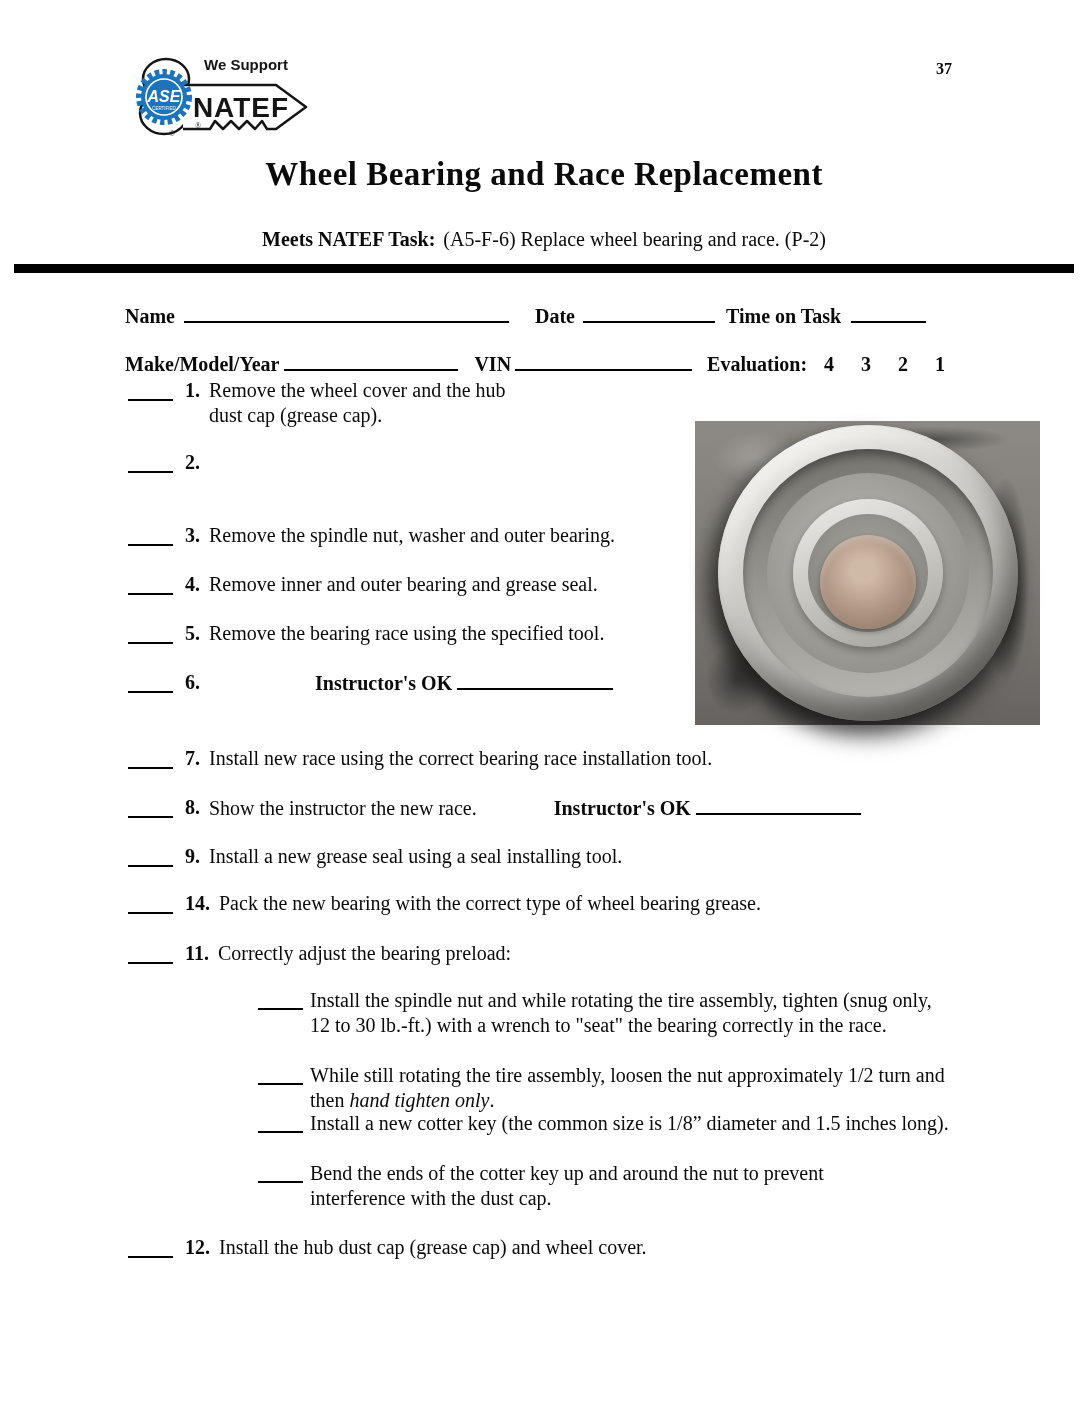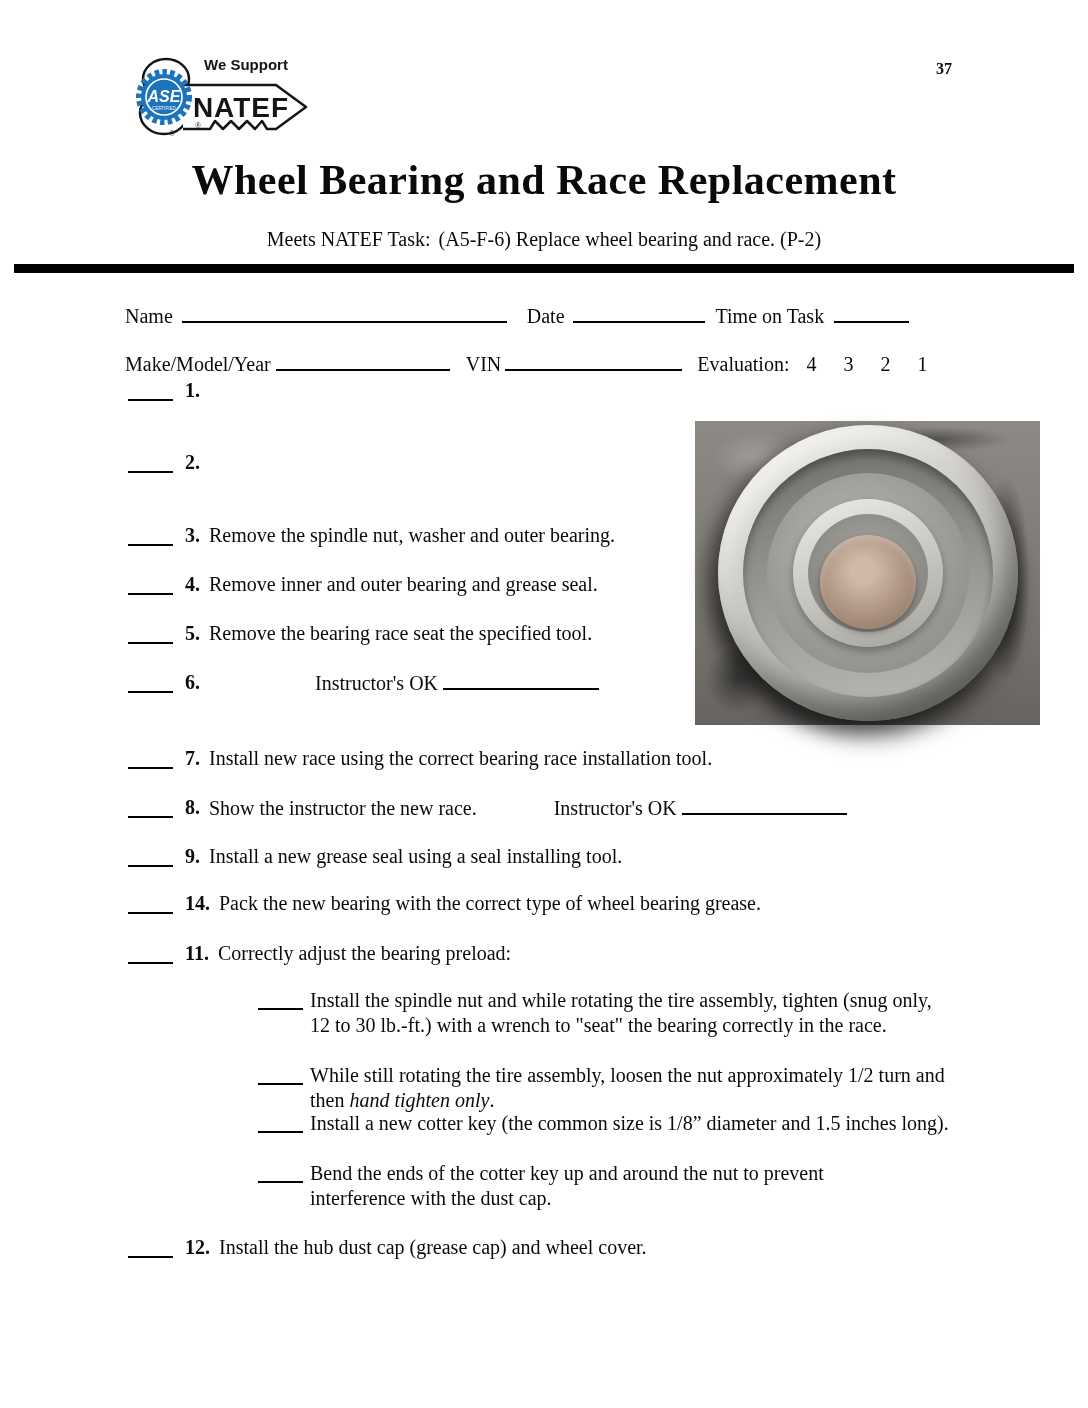--- a/index.html
+++ b/index.html
@@ -3,27 +3,27 @@
 <meta charset="utf-8">
 <style>
   * { margin:0; padding:0; box-sizing:border-box; }
   html,body { background:#ffffff; }
   .page {
     position:relative; width:1088px; height:1408px; background:#ffffff;
     font-family:"Liberation Serif", serif; font-size:20px; color:#0a0a0a;
     overflow:hidden;
   }
   .abs { position:absolute; }
-  b { font-weight:normal; }
+  b { font-weight:bold; }
 
   
   .page-number { left:936px; top:60px; font-weight:bold; font-size:16px; }
   .logo { left:133px; top:54px; }
   .doc-title { left:0; top:156px; width:1088px; text-align:center;
-               font-size:42px; font-weight:bold; letter-spacing:0.5px; }
+               font-size:33px; font-weight:bold; letter-spacing:0.5px; }
   .meets-line { left:0; top:228px; width:1088px; text-align:center; font-size:20px; }
   .meets-line .rest { margin-left:8px; }
   .rule { left:14px; top:264px; width:1060px; height:9px; background:#000; }
 
   
   .form-row { left:125px; white-space:nowrap; line-height:25px; }
   .row1 { top:303px; }
   .row2 { top:351px; }
   .fblank { display:inline-block; border-bottom:2px solid #000; height:20px; vertical-align:baseline; }
 
@@ -106,30 +106,31 @@
     </svg>
   </div>
 
   <div class="abs doc-title">Wheel Bearing and Race Replacement</div>
   <div class="abs meets-line">
     <b>Meets NATEF Task:</b><span class="rest">(A5-F-6) Replace wheel bearing and race. (P-2)</span>
   </div>
   <div class="abs rule"></div>
 
   <div class="abs form-row row1">
-    <b>Name</b><span class="fblank" style="width:325px;margin-left:9px"></span><b style="margin-left:20px">Date</b><span class="fblank" style="width:132px;margin-left:8px"></span><b style="margin-left:11px">Time on Task</b><span class="fblank" style="width:75px;margin-left:10px"></span>
+    <b>Name</b><span class="fblank" style="width:325px;margin-left:9px"></span><b style="margin-left:26px">Date</b><span class="fblank" style="width:132px;margin-left:8px"></span><b style="margin-left:11px">Time on Task</b><span class="fblank" style="width:75px;margin-left:10px"></span>
   </div>
 
   <div class="abs form-row row2">
     <b>Make/Model/Year</b><span class="fblank" style="width:174px;margin-left:5px"></span><b style="margin-left:16px">VIN</b><span class="fblank" style="width:177px;margin-left:4px"></span><b style="margin-left:15px">Evaluation:</b><b style="margin-left:17px">4</b><b style="margin-left:27px">3</b><b style="margin-left:27px">2</b><b style="margin-left:27px">1</b>
   </div>
 
   <div class="abs item" style="top:378px">
     <span class="blank"></span>
     <span class="num">1.</span>
+    <div class="text w330">Remove the wheel cover and the hub dust cap (grease cap).</div>
   </div>
 
   <div class="abs item" style="top:450px">
     <span class="blank"></span>
     <span class="num">2.</span>
   </div>
 
   <div class="abs item" style="top:523px">
     <span class="blank"></span>
     <span class="num">3.</span>
@@ -138,21 +139,21 @@
 
   <div class="abs item" style="top:572px">
     <span class="blank"></span>
     <span class="num">4.</span>
     <div class="text nowrap">Remove inner and outer bearing and grease seal.</div>
   </div>
 
   <div class="abs item" style="top:621px">
     <span class="blank"></span>
     <span class="num">5.</span>
-    <div class="text nowrap">Remove the bearing race seat the specified tool.</div>
+    <div class="text nowrap">Remove the bearing race using the specified tool.</div>
   </div>
 
   <div class="abs item" style="top:670px">
     <span class="blank"></span>
     <span class="num">6.</span>
     <div class="text">
       <div class="okline nowrap">
         <b>Instructor's OK</b>
         <span class="okblank"></span>
       </div>

